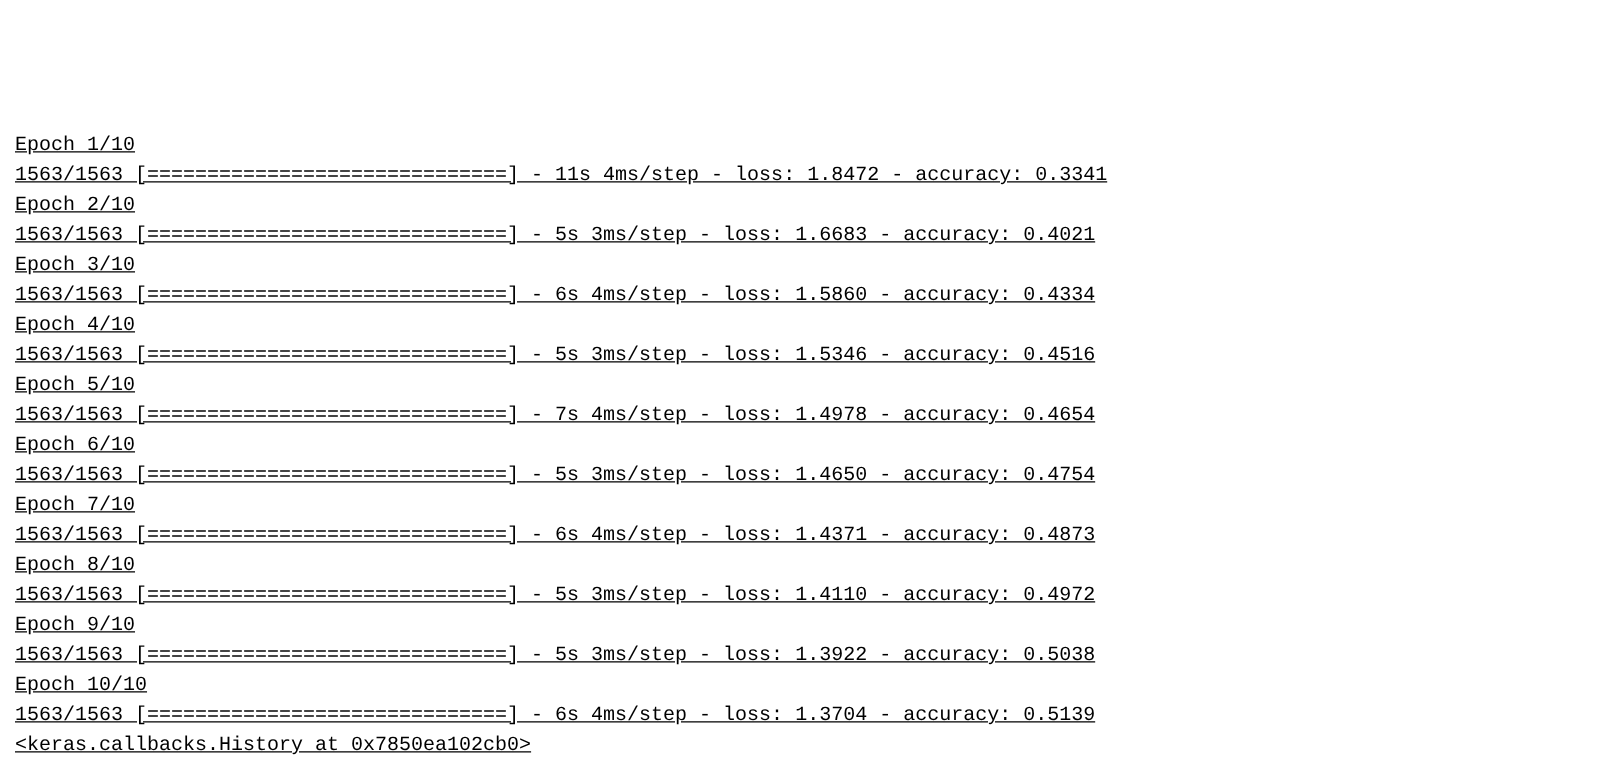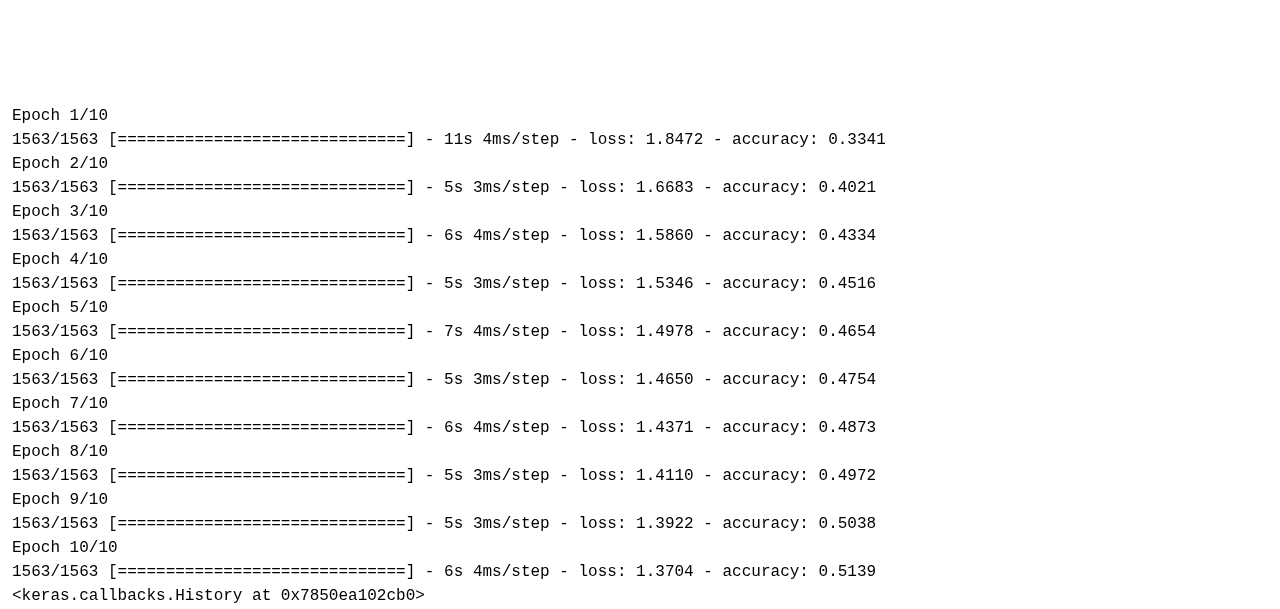--- a/index.html
+++ b/index.html
@@ -11,20 +11,21 @@
       background: #ffffff;
       font-family: "Courier New", Courier, monospace;
       font-size: 16px;
       color: #000000;
       padding: 8px 12px;
       white-space: pre;
       line-height: 1.5;
     }
     .output-line {
       display: block;
+      text-decoration: underline;
     }
   </style>
 </head>
 <body>
 
 
 
 <div><span class="output-line">Epoch 1/10</span><span class="output-line">1563/1563 [==============================] - 11s 4ms/step - loss: 1.8472 - accuracy: 0.3341</span><span class="output-line">Epoch 2/10</span><span class="output-line">1563/1563 [==============================] - 5s 3ms/step - loss: 1.6683 - accuracy: 0.4021</span><span class="output-line">Epoch 3/10</span><span class="output-line">1563/1563 [==============================] - 6s 4ms/step - loss: 1.5860 - accuracy: 0.4334</span><span class="output-line">Epoch 4/10</span><span class="output-line">1563/1563 [==============================] - 5s 3ms/step - loss: 1.5346 - accuracy: 0.4516</span><span class="output-line">Epoch 5/10</span><span class="output-line">1563/1563 [==============================] - 7s 4ms/step - loss: 1.4978 - accuracy: 0.4654</span><span class="output-line">Epoch 6/10</span><span class="output-line">1563/1563 [==============================] - 5s 3ms/step - loss: 1.4650 - accuracy: 0.4754</span><span class="output-line">Epoch 7/10</span><span class="output-line">1563/1563 [==============================] - 6s 4ms/step - loss: 1.4371 - accuracy: 0.4873</span><span class="output-line">Epoch 8/10</span><span class="output-line">1563/1563 [==============================] - 5s 3ms/step - loss: 1.4110 - accuracy: 0.4972</span><span class="output-line">Epoch 9/10</span><span class="output-line">1563/1563 [==============================] - 5s 3ms/step - loss: 1.3922 - accuracy: 0.5038</span><span class="output-line">Epoch 10/10</span><span class="output-line">1563/1563 [==============================] - 6s 4ms/step - loss: 1.3704 - accuracy: 0.5139</span><span class="output-line">&lt;keras.callbacks.History at 0x7850ea102cb0&gt;</span></div>
 
 

